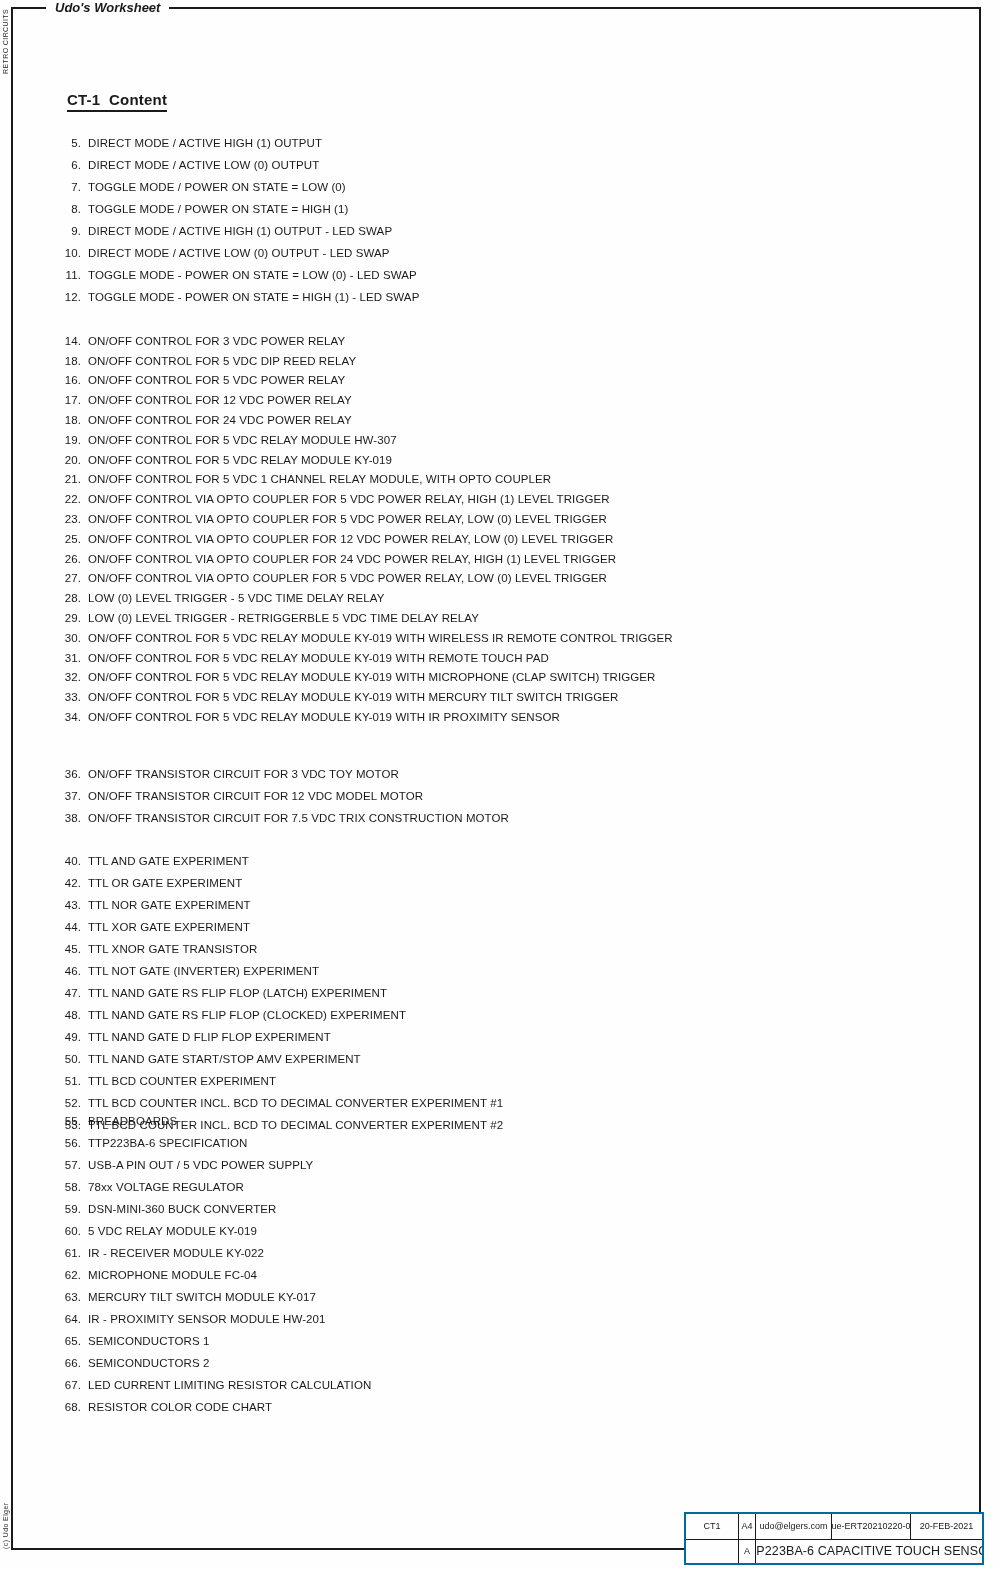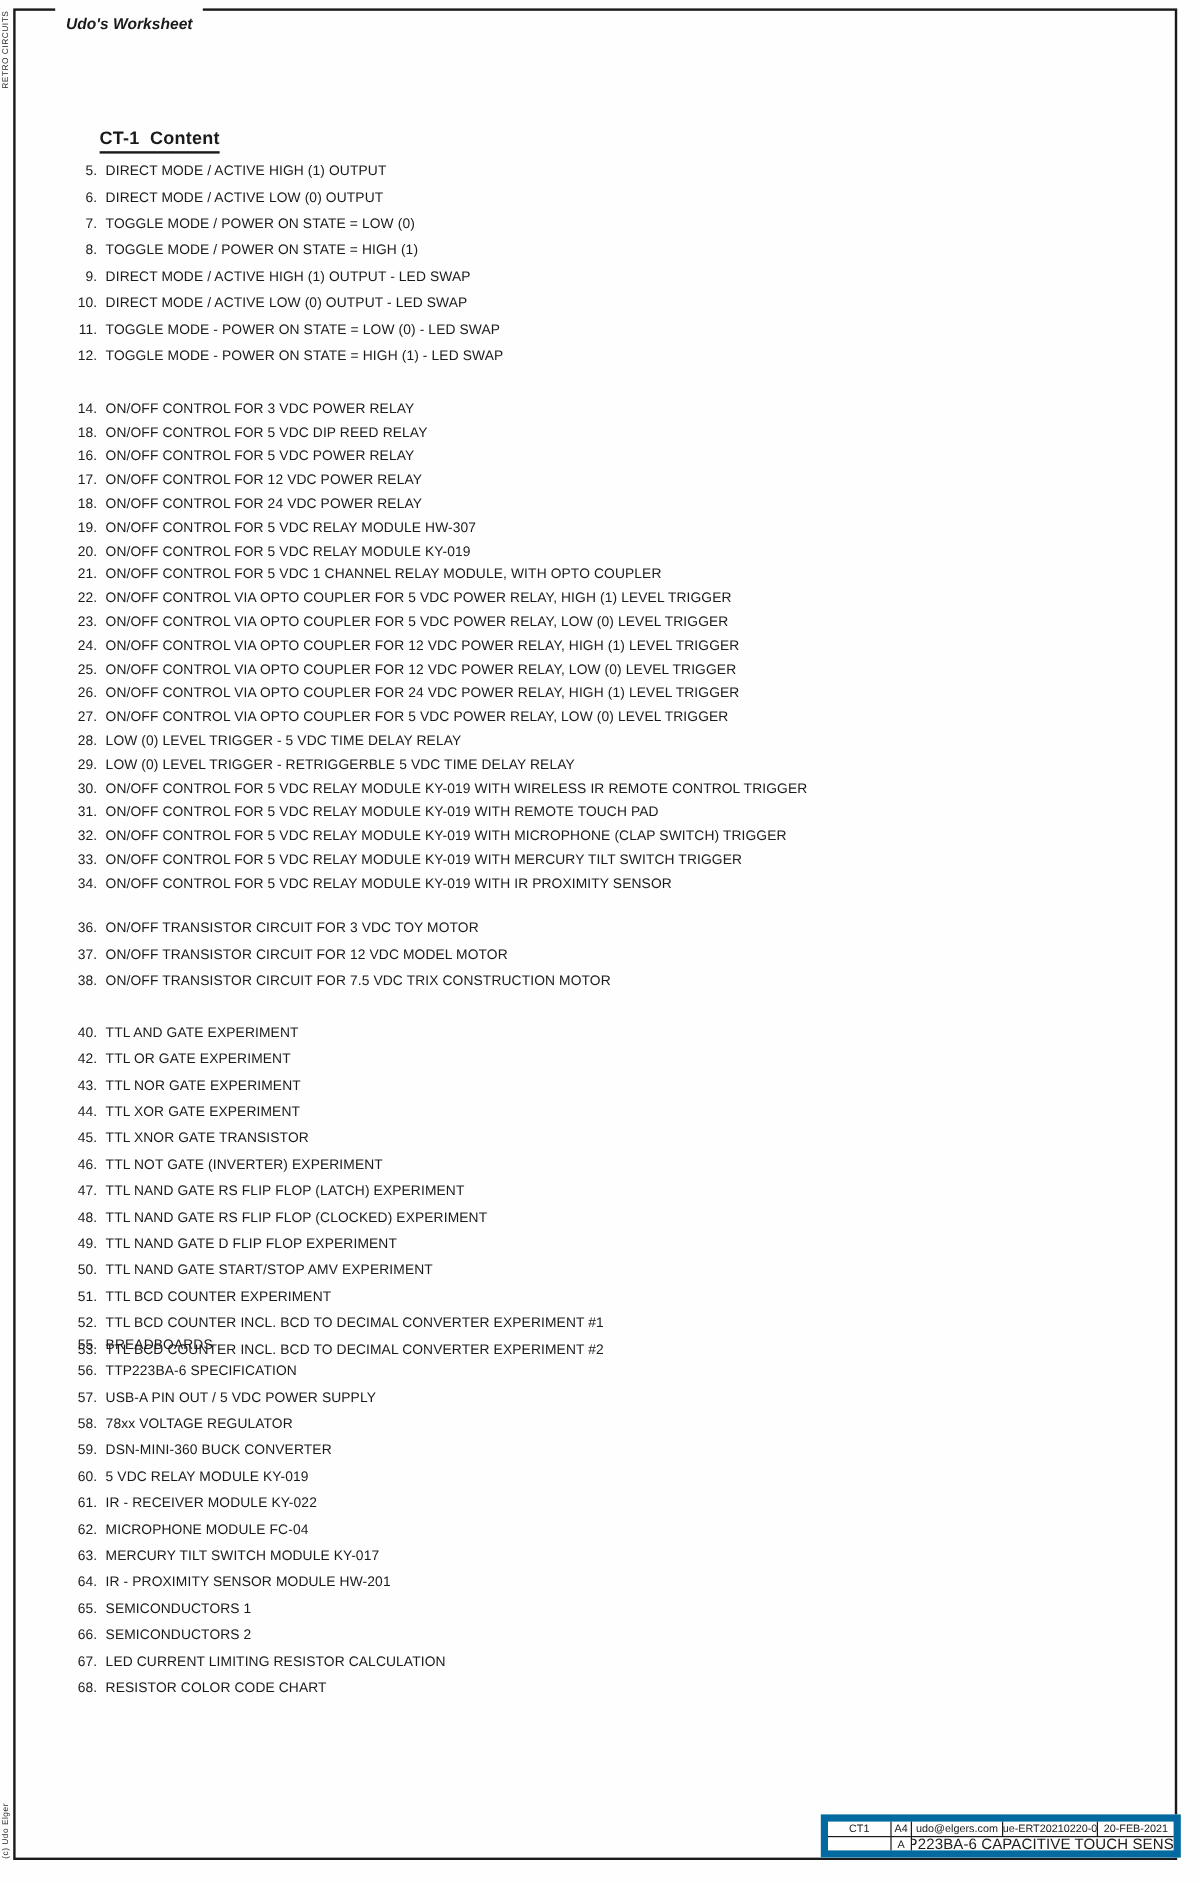--- a/index.html
+++ b/index.html
@@ -11,52 +11,52 @@
     position:relative;
     overflow:hidden;
   }
   .page{position:absolute;inset:0;background:#fefefe;}
   .frame{
     position:absolute;left:11px;top:7px;width:970px;height:1543px;
     border:2px solid #1a1a1a;box-sizing:border-box;
   }
   .worksheet-label{
     position:absolute;left:46px;top:0;z-index:2;
-    background:#fefefe;padding:12px 9px;
+    background:#fefefe;padding:0 9px;
     font-size:13px;font-style:italic;font-weight:bold;
     line-height:16px;height:16px;white-space:nowrap;
   }
   .side-label{
     position:absolute;left:1px;width:9px;
     writing-mode:vertical-rl;transform:rotate(180deg);
     font-size:7px;line-height:9px;letter-spacing:0.4px;
     color:#2a2a2a;white-space:nowrap;
   }
   .side-label.top{top:16px;height:58px;}
   .side-label.bottom{top:1503px;height:46px;}
   .content-title{
-    position:absolute;left:67px;top:90px;margin:16px;
+    position:absolute;left:67px;top:90px;margin:0;
     font-size:15px;font-weight:bold;line-height:19px;
     white-space:pre;letter-spacing:0.2px;
     border-bottom:2px solid #1a1a1a;padding-bottom:1px;
   }
   .list-group{position:absolute;left:60px;}
   .g1{top:132px;--lh:22px;}
   .g2{top:331px;--lh:19.8px;}
   .g3{top:763px;--lh:22px;}
   .g4{top:850px;--lh:22px;}
   .g5{top:1110px;--lh:22px;}
   .list-item{
     display:flex;align-items:center;height:var(--lh);
     font-size:11.5px;letter-spacing:0.1px;white-space:nowrap;
   }
   .list-item .num{width:21px;text-align:right;margin-right:7px;flex:none;}
   .titleblock{
-    position:absolute;left:684px;top:1512px;width:300px;height:36px;
-    box-sizing:border-box;border:6px solid #0369a1;background:#fefefe;z-index:3;
+    position:absolute;left:684px;top:1512px;width:300px;height:53px;
+    box-sizing:border-box;border:2px solid #0369a1;background:#fefefe;z-index:3;
     display:grid;
     grid-template-columns:52px 17px 76px 79px 1fr;
     grid-template-rows:1fr 1fr;
   }
   .tb-cell{
     display:flex;align-items:center;justify-content:center;
     font-size:9px;white-space:nowrap;overflow:hidden;
     box-sizing:border-box;
   }
   .tb-cell.bl{border-left:1px solid #1a1a1a;}
@@ -166,24 +166,20 @@
       <div class="list-item">
         <span class="num">22.</span>
         <span class="txt">ON/OFF CONTROL VIA OPTO COUPLER FOR 5 VDC POWER RELAY, HIGH (1) LEVEL TRIGGER</span>
       </div>
 
       <div class="list-item">
         <span class="num">23.</span>
         <span class="txt">ON/OFF CONTROL VIA OPTO COUPLER FOR 5 VDC POWER RELAY, LOW (0) LEVEL TRIGGER</span>
       </div>
 
-      <div class="list-item">
-        <span class="num">24.</span>
-        <span class="txt">ON/OFF CONTROL VIA OPTO COUPLER FOR 12 VDC POWER RELAY, HIGH (1) LEVEL TRIGGER</span>
-      </div>
 
       <div class="list-item">
         <span class="num">25.</span>
         <span class="txt">ON/OFF CONTROL VIA OPTO COUPLER FOR 12 VDC POWER RELAY, LOW (0) LEVEL TRIGGER</span>
       </div>
 
       <div class="list-item">
         <span class="num">26.</span>
         <span class="txt">ON/OFF CONTROL VIA OPTO COUPLER FOR 24 VDC POWER RELAY, HIGH (1) LEVEL TRIGGER</span>
       </div>

